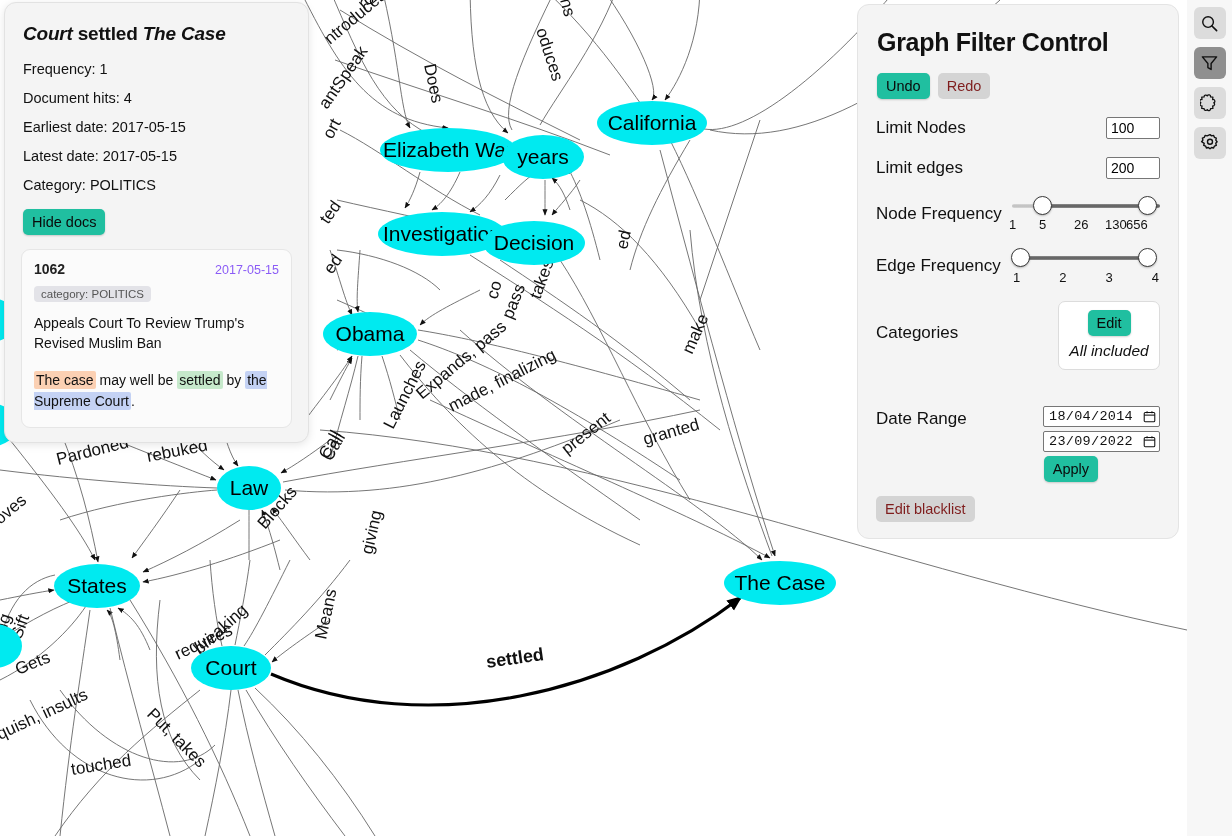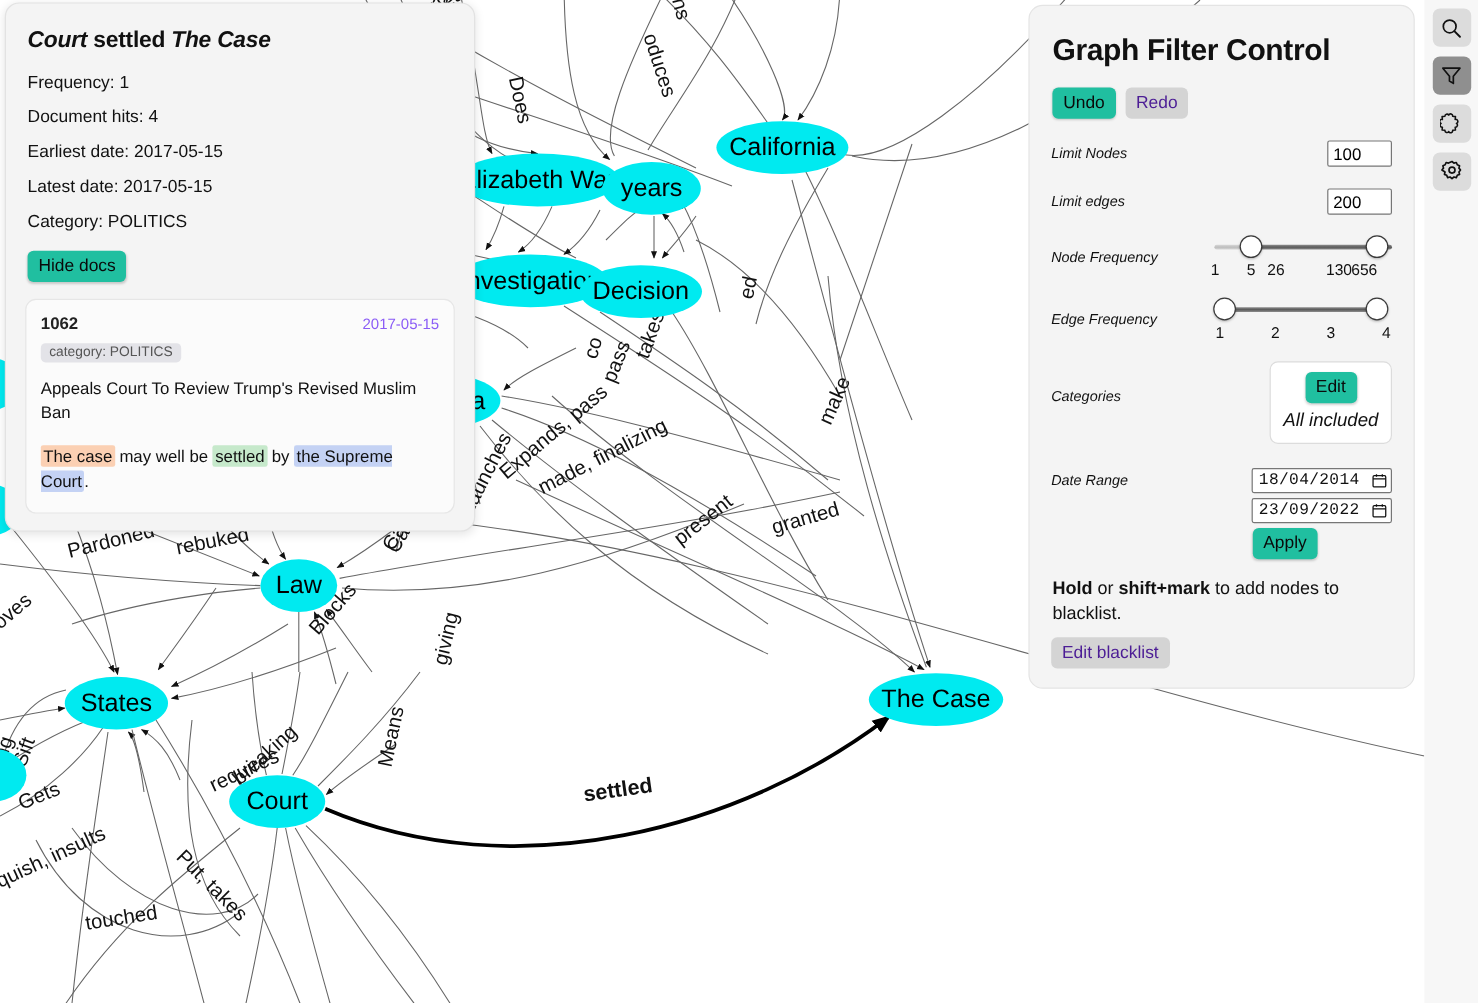--- a/index.html
+++ b/index.html
@@ -29,21 +29,21 @@
   .node-ell { fill: #00eaf0; stroke: none; }
   .node-label {
     font-family: "Liberation Sans", sans-serif;
     font-size: 21px; fill: #000; text-anchor: middle;
     dominant-baseline: middle;
   }
 
   
   #info-card {
     position: absolute; left: 4px; top: 2px;
-    width: 392px;
+    width: 305px;
     background: #f4f4f4;
     border: 1px solid #e2e2e2;
     border-radius: 12px;
     box-shadow: 0 2px 8px rgba(0,0,0,.10);
     padding: 18px 16px 14px 16px;
     z-index: 20;
   }
   #info-card .title {
     font-size: 19px; font-weight: bold; margin: 2px 0 16px 2px;
     letter-spacing: -0.2px;
@@ -54,21 +54,21 @@
   }
   .btn-teal {
     background: #20bfa0; color: #0a0a0a;
     border: none; border-radius: 5px;
     padding: 5px 9px; font-size: 14.5px;
     font-family: Liberation Sans, sans-serif;
     cursor: pointer;
     box-shadow: 0 1px 2px rgba(0,0,0,.18);
   }
   .btn-grey {
-    background: #d4d4d4; color: #4c1d95;
+    background: #d4d4d4; color: #7f1d1d;
     border: none; border-radius: 5px;
     padding: 5px 9px; font-size: 14.5px;
     font-family: "Liberation Sans", sans-serif;
     cursor: default;
   }
   #hide-docs-btn { margin: 3px 0 0 2px; }
 
   .doc-card {
     margin-top: 14px;
     background: #fbfbfb;
@@ -103,21 +103,21 @@
   }
   #filter-panel h1 {
     font-size: 25px; margin: 3px 0 16px 1px; font-weight: bold;
     letter-spacing: -0.3px;
   }
   .undo-row { display: flex; gap: 8px; margin: 0 0 16px 1px; }
   .frow {
     display: flex; align-items: center; justify-content: space-between;
     margin-bottom: 14px; min-height: 26px;
   }
-  .frow > .lbl { font-size: 12px; color: #111; font-style: italic; }
+  .frow > .lbl { font-size: 17px; color: #111; }
   .num-input {
     width: 54px; height: 22px;
     border: 1px solid #767676; border-radius: 2px;
     background: #fff; font-size: 14px; padding: 0 4px;
     font-family: "Liberation Sans", sans-serif;
   }
 
   .slider-wrap { width: 148px; }
   .slider-track {
     position: relative; height: 22px;
@@ -431,21 +431,21 @@
       <div class="slider-wrap">
         <div class="slider-track">
           <div class="slider-bar dim" style="right:118px"></div>
           <div class="slider-bar" style="left:30px"></div>
           <div class="knob" style="left:21px"></div>
           <div class="knob" style="left:126px"></div>
         </div>
         <div class="nf-ticks">
           <span style="left:-3px">1</span>
           <span style="left:27px">5</span>
-          <span style="left:44px">26</span>
+          <span style="left:62px">26</span>
           <span style="left:93px">130</span>
           <span style="left:114px">656</span>
         </div>
       </div>
     </div>
 
     <div class="frow">
       <span class="lbl">Edge Frequency</span>
       <div class="slider-wrap">
         <div class="slider-track">
@@ -463,21 +463,21 @@
     </div>
 
     <div class="frow" style="align-items:flex-start;margin-top:16px">
       <span class="lbl" style="margin-top:22px">Categories</span>
       <div class="cat-box">
         <button class="btn-teal">Edit</button>
         <div class="all-inc">All included</div>
       </div>
     </div>
 
-    <div class="frow" style="align-items:flex-start;margin-top:20px">
+    <div class="frow" style="align-items:flex-start;margin-top:36px">
       <span class="lbl" style="margin-top:3px">Date Range</span>
       <div class="date-col">
         <div class="date-input">
           <span>18/04/2014</span>
           <svg width="13" height="13" viewBox="0 0 16 16">
             <rect x="1.5" y="3" width="13" height="11.5" rx="1.3" fill="none" stroke="#111" stroke-width="1.3"></rect>
             <line x1="1.5" y1="6.3" x2="14.5" y2="6.3" stroke="#111" stroke-width="1.3"></line>
             <line x1="5" y1="1.4" x2="5" y2="4" stroke="#111" stroke-width="1.3"></line>
             <line x1="11" y1="1.4" x2="11" y2="4" stroke="#111" stroke-width="1.3"></line>
           </svg>
@@ -488,23 +488,20 @@
             <rect x="1.5" y="3" width="13" height="11.5" rx="1.3" fill="none" stroke="#111" stroke-width="1.3"></rect>
             <line x1="1.5" y1="6.3" x2="14.5" y2="6.3" stroke="#111" stroke-width="1.3"></line>
             <line x1="5" y1="1.4" x2="5" y2="4" stroke="#111" stroke-width="1.3"></line>
             <line x1="11" y1="1.4" x2="11" y2="4" stroke="#111" stroke-width="1.3"></line>
           </svg>
         </div>
         <button class="btn-teal" style="margin-right:62px">Apply</button>
       </div>
     </div>
 
-    <div class="hint">
-      <b>Hold</b><span> or </span><b>shift+mark</b><span> to add nodes to blacklist.</span>
-    </div>
     <button class="btn-grey">Edit blacklist</button>
   </div>
 
   <div id="icon-rail">
     <div class="rail-btn">
       <svg width="19" height="19" viewBox="0 0 20 20">
         <circle cx="8.5" cy="8.5" r="5.6" fill="none" stroke="#111" stroke-width="1.5"></circle>
         <line x1="12.6" y1="12.6" x2="17.5" y2="17.5" stroke="#111" stroke-width="1.7" stroke-linecap="round"></line>
       </svg>
     </div>

